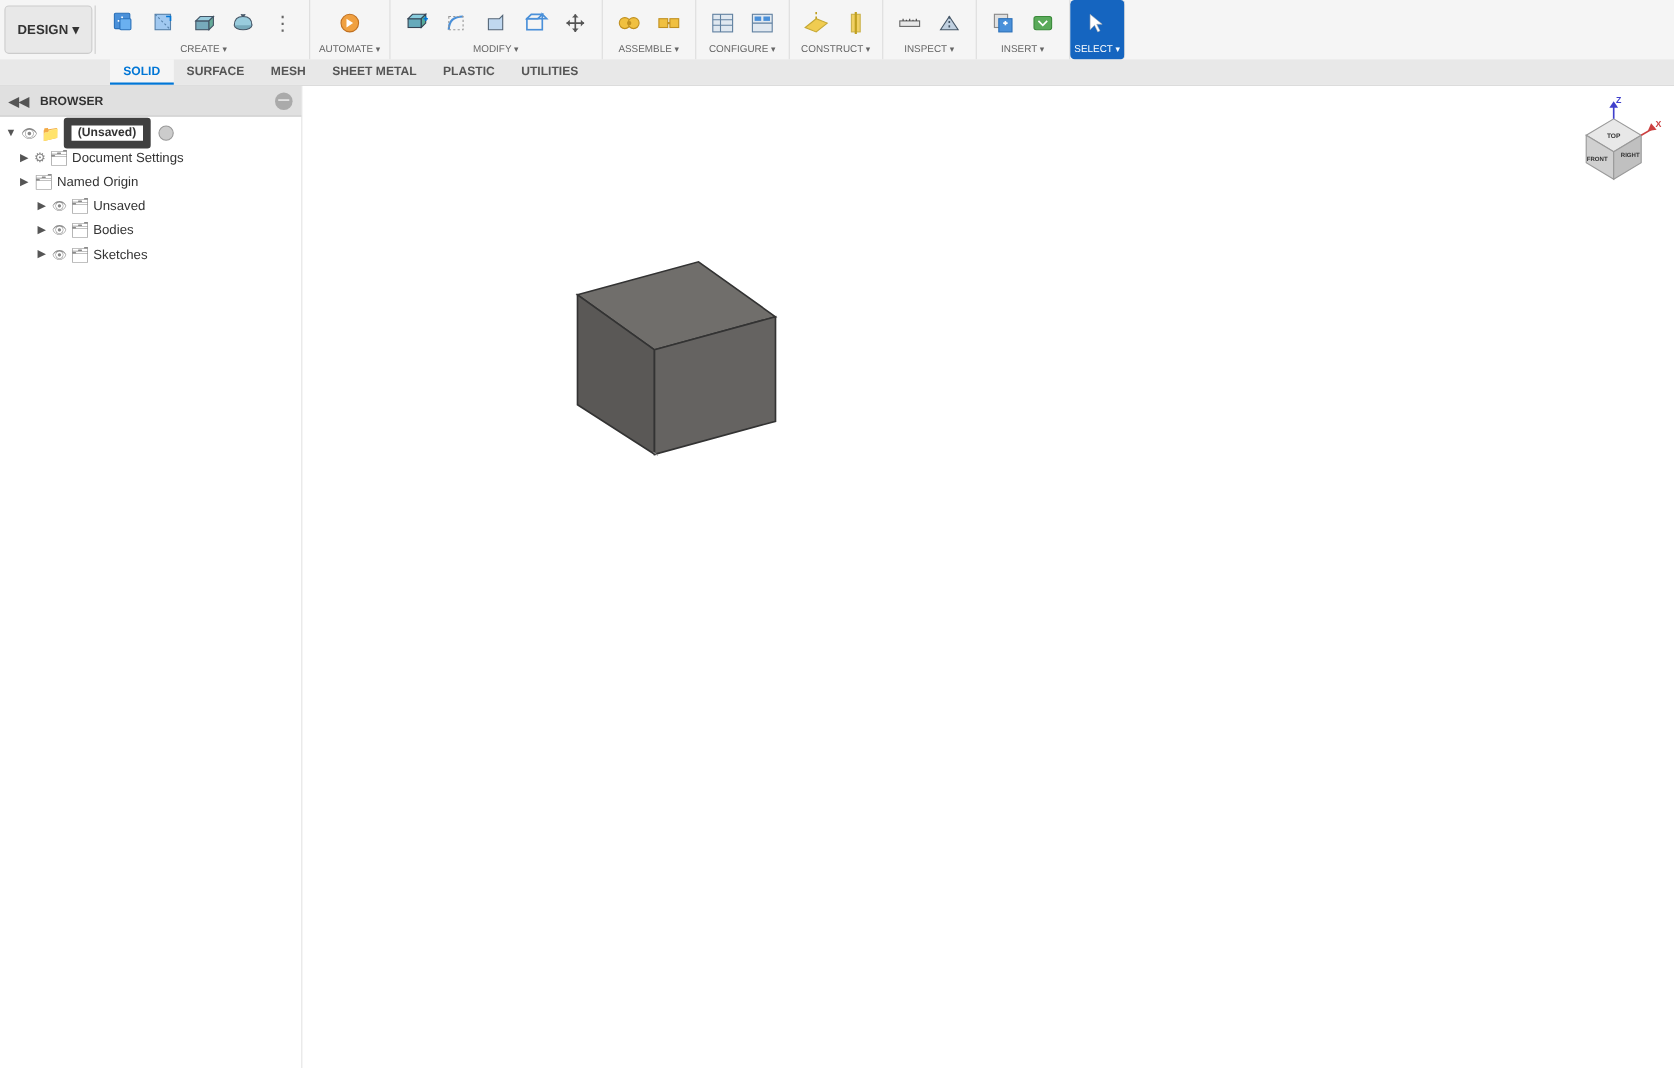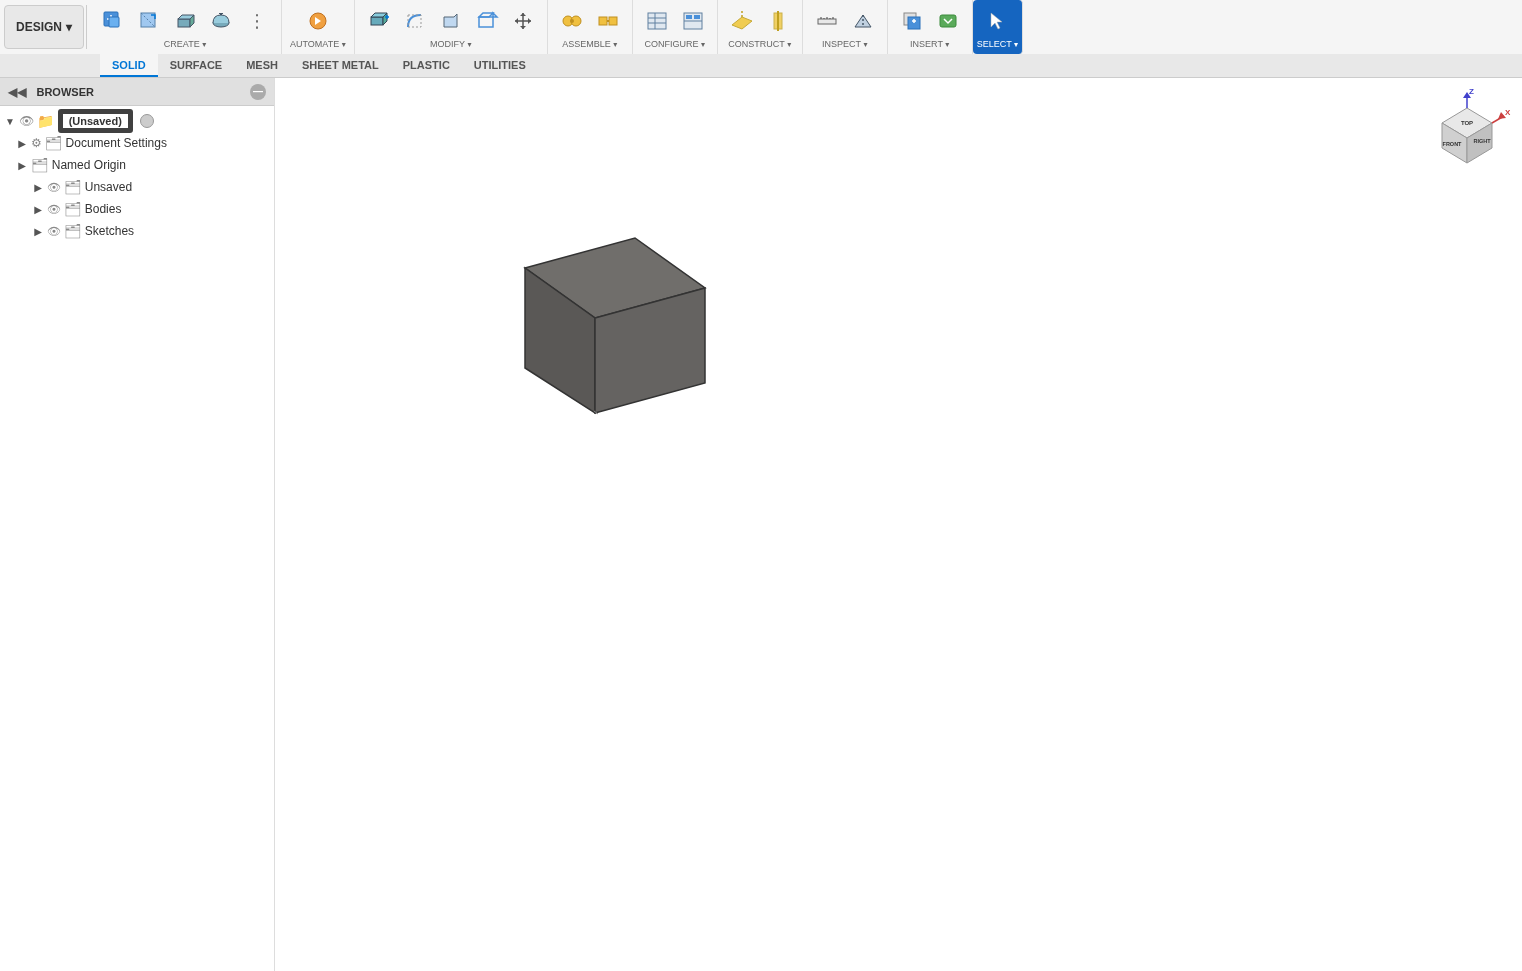--- a/index.html
+++ b/index.html
@@ -152,21 +152,21 @@
       display: flex;
       align-items: center;
       justify-content: center;
     }
     .tree-eye { font-size: 12px; color: #888; }
     .tree-folder { font-size: 14px; color: #8a8a8a; }
     .tree-gear { font-size: 12px; color: #888; }
     .tree-indent { padding-left: 16px; }
     .unsaved-badge {
       background: #fff;
-      border: 5px solid #404040;
+      border: 7px solid #404040;
       border-radius: 3px;
       padding: 1px 6px;
       font-size: 11px;
       font-weight: bold;
       color: #333;
     }
 
     
     #viewport {
       position: absolute;

